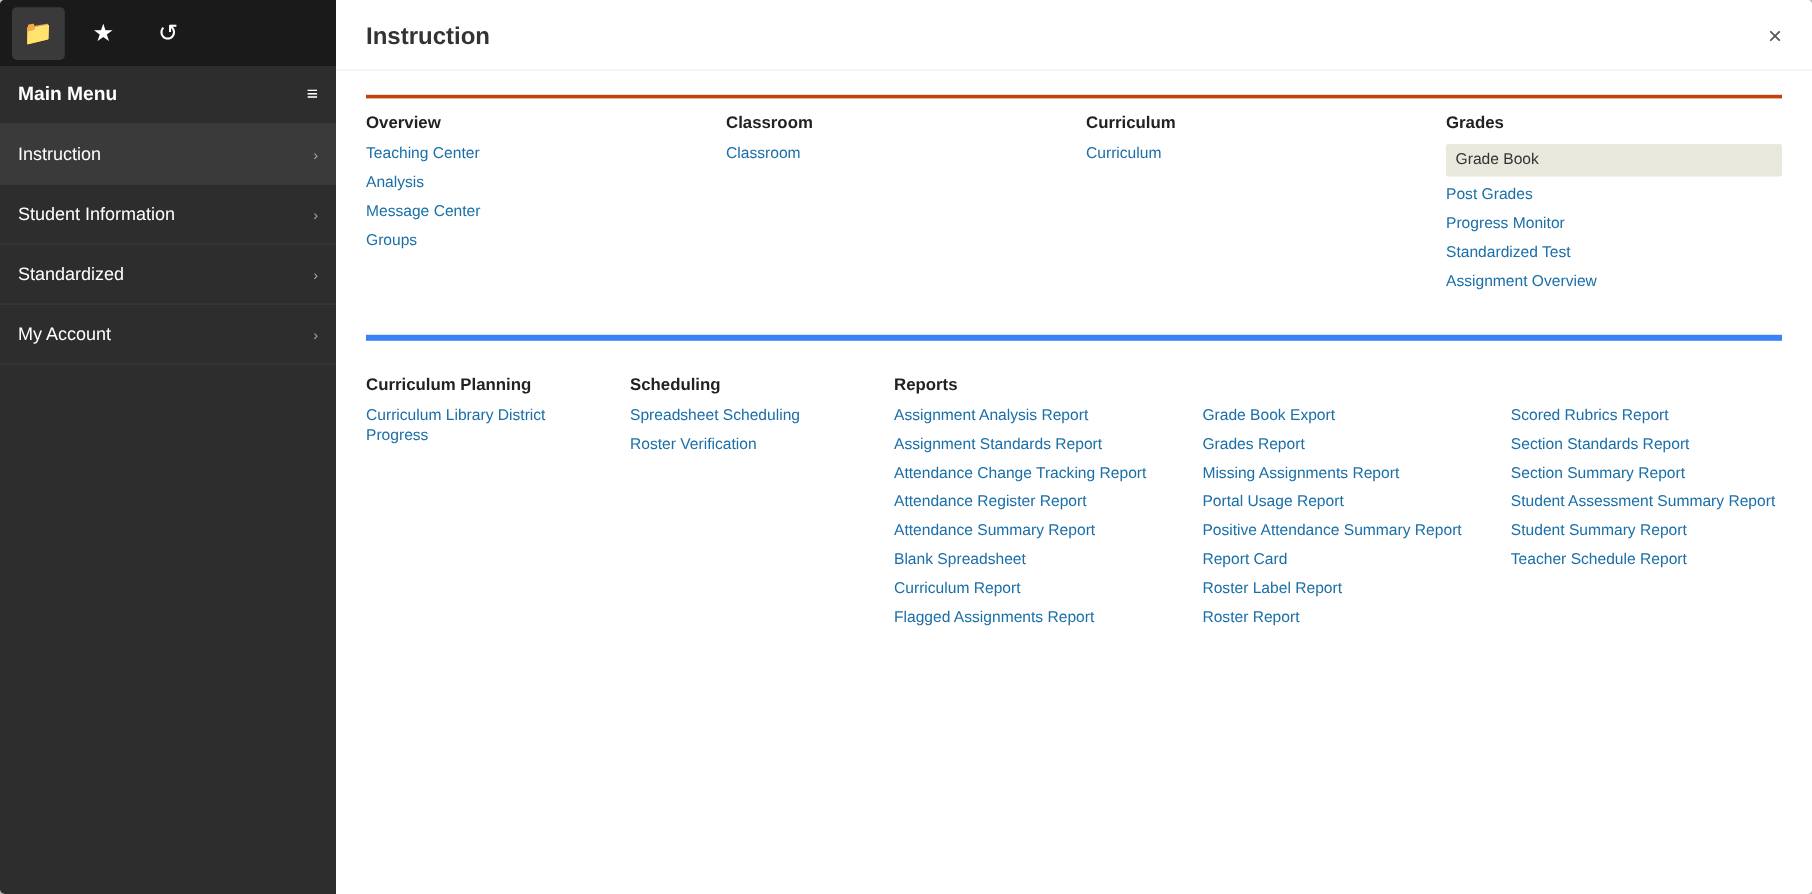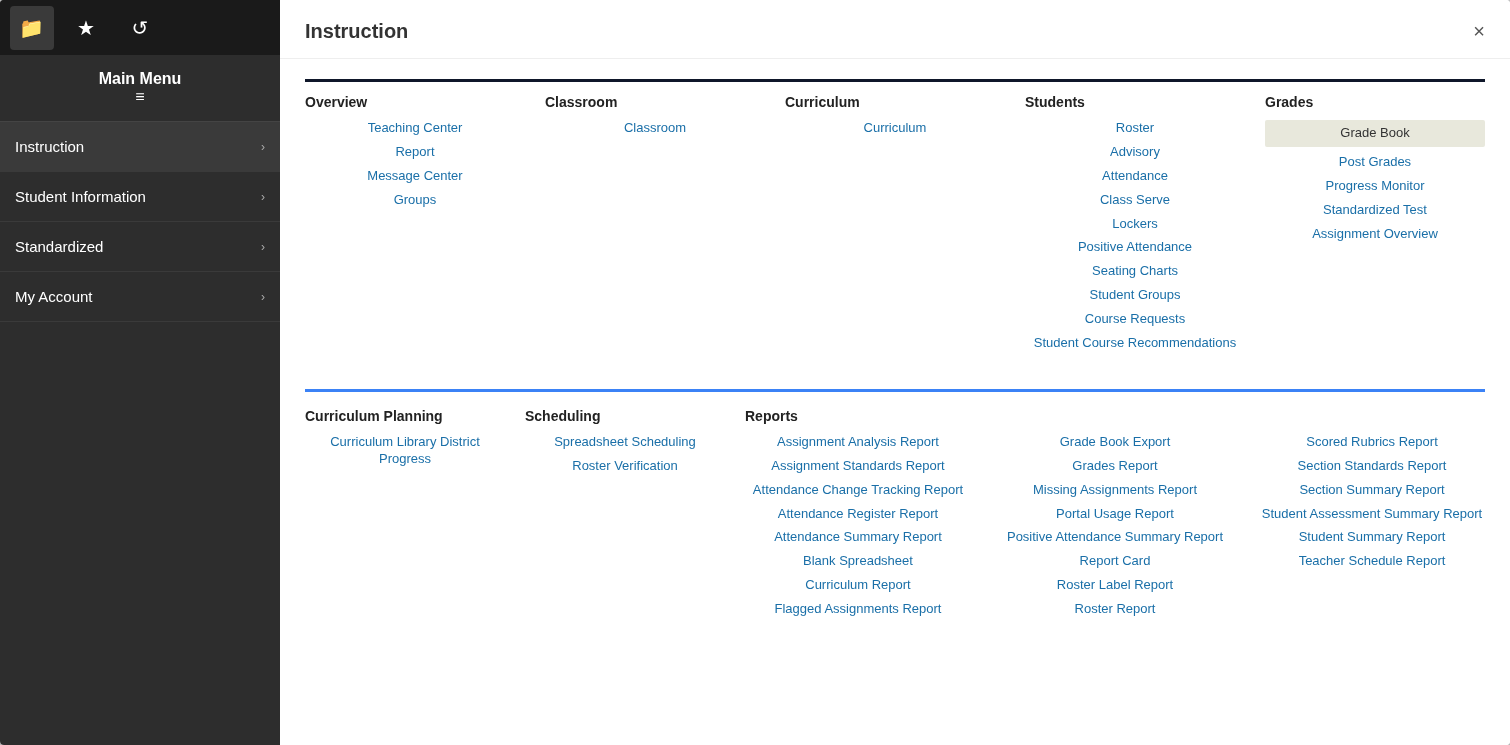--- a/index.html
+++ b/index.html
@@ -7,45 +7,45 @@
     .window { width: 1510px; height: 745px; background: #fff; border-radius: 4px; overflow: hidden; display: flex; flex-direction: column; box-shadow: 0 2px 10px rgba(0,0,0,0.3); }
     .app-container { display: flex; height: 100%; }
 
     
     .sidebar { width: 280px; background: #2d2d2d; color: #fff; flex-shrink: 0; display: flex; flex-direction: column; }
     .sidebar-icons { display: flex; align-items: center; background: #1a1a1a; height: 55px; padding: 0 10px; gap: 10px; }
     .sidebar-icon-btn { width: 44px; height: 44px; display: flex; align-items: center; justify-content: center; border-radius: 4px; cursor: pointer; font-size: 20px; }
     .sidebar-icon-btn.folder { background: #3a3a3a; color: #7ec832; }
     .sidebar-icon-btn.star { color: #fff; }
     .sidebar-icon-btn.history { color: #fff; }
-    .sidebar-header { display: flex; align-items: center; justify-content: space-between; padding: 15px 15px; border-bottom: 1px solid #444; flex-direction: column; }
+    .sidebar-header { display: flex; align-items: center; justify-content: space-between; padding: 15px 15px; border-bottom: 1px solid #444; }
     .sidebar-header-title { font-size: 16px; font-weight: bold; color: #fff; }
     .sidebar-header-icon { color: #fff; font-size: 16px; }
     .sidebar-nav-item { display: flex; align-items: center; justify-content: space-between; padding: 16px 15px; border-bottom: 1px solid #3a3a3a; cursor: pointer; font-size: 15px; color: #fff; }
     .sidebar-nav-item.active { background: #3a3a3a; }
     .sidebar-nav-item .chevron { color: #aaa; font-size: 12px; }
 
     
     .main-content { flex: 1; background: #fff; overflow-y: auto; position: relative; }
     .panel-header { display: flex; align-items: center; justify-content: space-between; padding: 20px 25px 15px; border-bottom: 1px solid #eee; }
     .panel-title { font-size: 20px; font-weight: bold; color: #333; }
     .close-btn { font-size: 20px; color: #555; cursor: pointer; background: none; border: none; }
     .panel-body { padding: 20px 25px; }
 
     
     .sections-row { display: flex; gap: 0; margin-bottom: 30px; }
-    .section-col { flex: 1; padding-right: 20px; border-top: 3px solid #0f172a; padding-top: 12px; }
+    .section-col { flex: 1; padding-right: 20px; border-top: 3px solid #c2410c; padding-top: 12px; }
     .section-col:last-child { padding-right: 0; }
     .section-heading { font-size: 14px; font-weight: bold; color: #222; margin-bottom: 10px; }
-    .section-link { display: block; color: #1a6fa8; text-decoration: none; margin-bottom: 7px; font-size: 13px; line-height: 1.3; cursor: pointer; text-align: center; }
+    .section-link { display: block; color: #1a6fa8; text-decoration: none; margin-bottom: 7px; font-size: 13px; line-height: 1.3; cursor: pointer; }
     .section-link.highlighted { background: #e8e8dc; padding: 5px 8px; border-radius: 2px; color: #333; font-weight: normal; text-decoration: none; }
 
     
     .bottom-row { display: flex; gap: 0; }
-    .bottom-col { flex: 1; padding-right: 20px; border-top: 3px solid #3b82f6; padding-top: 16px; }
+    .bottom-col { flex: 1; padding-right: 20px; border-top: 5px solid #3b82f6; padding-top: 28px; }
     .bottom-col:last-child { padding-right: 0; }
     .reports-section { display: flex; gap: 16px; }
     .reports-col { flex: 1; padding-right: 15px; }
     .reports-col:last-child { padding-right: 0; }
   </style>
 </head>
 <body>
 
 <div class="window">
   <div class="app-container">
@@ -83,48 +83,35 @@
         <span class="panel-title">Instruction</span>
         <button class="close-btn">×</button>
       </div>
       <div class="panel-body">
 
         <div class="sections-row">
 
           <div class="section-col">
             <div class="section-heading">Overview</div>
             <a class="section-link">Teaching Center</a>
-            <a class="section-link">Report</a>
+            <a class="section-link">Analysis</a>
             <a class="section-link">Message Center</a>
             <a class="section-link">Groups</a>
           </div>
 
           <div class="section-col">
             <div class="section-heading">Classroom</div>
             <a class="section-link">Classroom</a>
           </div>
 
           <div class="section-col">
             <div class="section-heading">Curriculum</div>
             <a class="section-link">Curriculum</a>
           </div>
 
-          <div class="section-col">
-            <div class="section-heading">Students</div>
-            <a class="section-link">Roster</a>
-            <a class="section-link">Advisory</a>
-            <a class="section-link">Attendance</a>
-            <a class="section-link">Class Serve</a>
-            <a class="section-link">Lockers</a>
-            <a class="section-link">Positive Attendance</a>
-            <a class="section-link">Seating Charts</a>
-            <a class="section-link">Student Groups</a>
-            <a class="section-link">Course Requests</a>
-            <a class="section-link">Student Course Recommendations</a>
-          </div>
 
           <div class="section-col">
             <div class="section-heading">Grades</div>
             <a class="section-link highlighted">Grade Book</a>
             <a class="section-link">Post Grades</a>
             <a class="section-link">Progress Monitor</a>
             <a class="section-link">Standardized Test</a>
             <a class="section-link">Assignment Overview</a>
           </div>
         </div>

